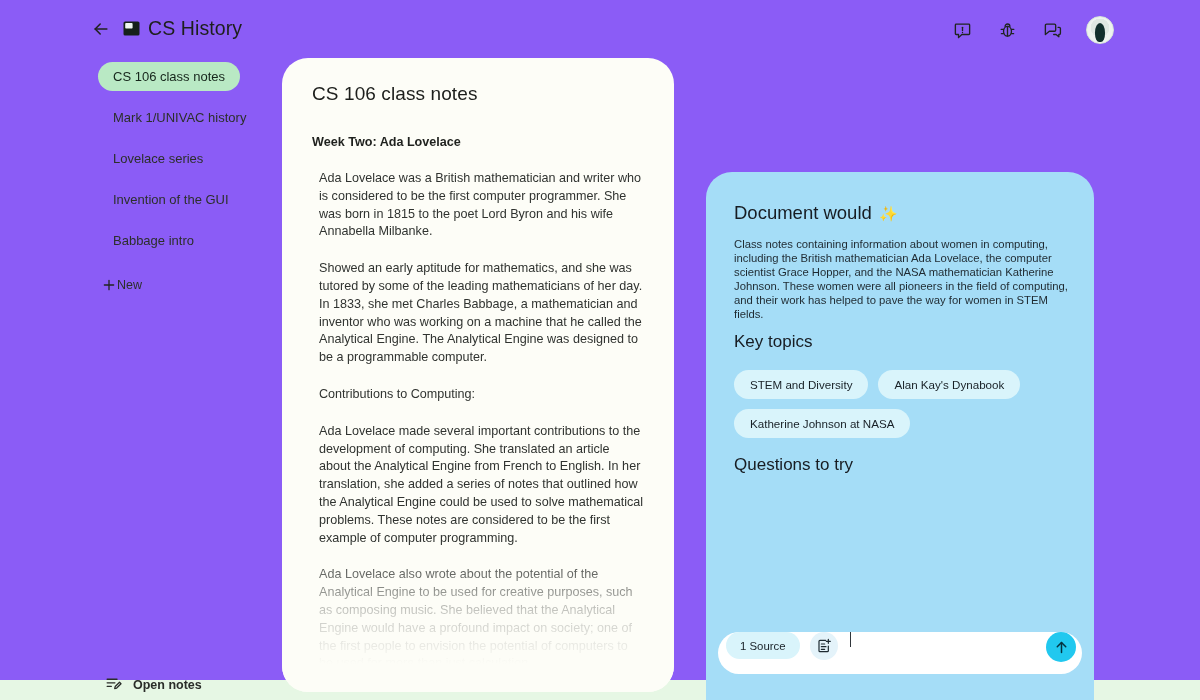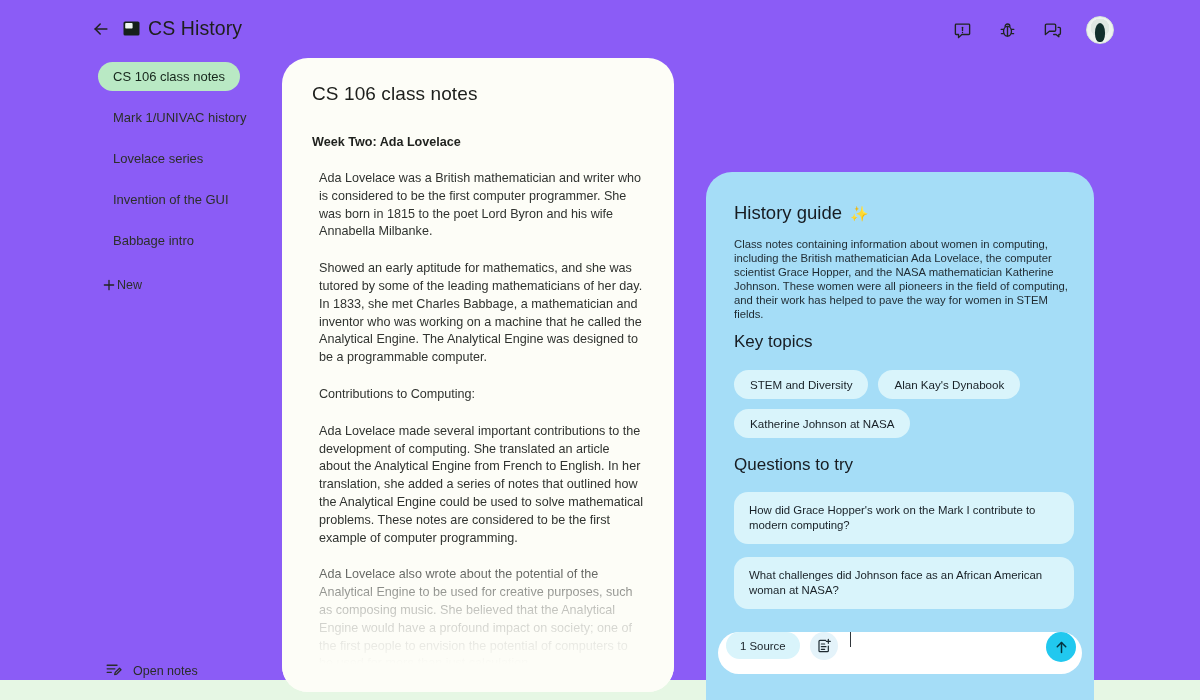--- a/index.html
+++ b/index.html
@@ -83,23 +83,23 @@
     position: absolute; left: 100px; top: 218px;
     display: flex; align-items: center; 
     font-size: 12.5px; color: #2c2f2b;
   }
   .plus-ico {
     width: 17px; height: 17px;
     display: flex; align-items: center; justify-content: center;
     color: #22251f;
   }
   .open-notes {
-    position: absolute; left: 105px; bottom: 19px;
+    position: absolute; left: 105px; bottom: 5px;
     display: flex; align-items: center; gap: 11px;
-    font-size: 12.5px; color: #2a2d29;
+    font-size: 12.5px; color: #2a2d29; font-weight: bold;
   }
 
   
   .doc-card {
     position: absolute; left: 282px; top: 58px;
     width: 392px; height: 634px;
     background: #fdfdf7;
     border-radius: 26px 26px 26px 26px;
     overflow: hidden;
   }
@@ -300,37 +300,33 @@
       <p class="doc-p">Showed an early aptitude for mathematics, and she was tutored by some of the leading mathematicians of her day. In 1833, she met Charles Babbage, a mathematician and inventor who was working on a machine that he called the Analytical Engine. The Analytical Engine was designed to be a programmable computer.</p>
       <p class="doc-p">Contributions to Computing:</p>
       <p class="doc-p">Ada Lovelace made several important contributions to the development of computing. She translated an article about the Analytical Engine from French to English. In her translation, she added a series of notes that outlined how the Analytical Engine could be used to solve mathematical problems. These notes are considered to be the first example of computer programming.</p>
       <p class="doc-p">Ada Lovelace also wrote about the potential of the Analytical Engine to be used for creative purposes, such as composing music. She believed that the Analytical Engine would have a profound impact on society; one of the first people to envision the potential of computers to be used for more than just calculation.</p>
     </div>
     <div class="doc-fade"></div>
   </div>
 
   <div class="guide">
     <div class="guide-title">
-      <span>History guide</span>
+      <span>Document would</span>
       <span class="sparkle">✨</span>
     </div>
     <div class="guide-desc">Class notes containing information about women in computing, including the British mathematician Ada Lovelace, the computer scientist Grace Hopper, and the NASA mathematician Katherine Johnson. These women were all pioneers in the field of computing, and their work has helped to pave the way for women in STEM fields.</div>
 
     <div class="sec-title" style="top:160px">Key topics</div>
     <div class="chips">
       <div class="chip">STEM and Diversity</div>
       <div class="chip">Alan Kay's Dynabook</div>
       <div class="chip">Katherine Johnson at NASA</div>
     </div>
 
     <div class="sec-title" style="top:283px">Questions to try</div>
-    <div class="qlist">
-      <div class="qcard">How did Grace Hopper's work on the Mark I contribute to modern computing?</div>
-      <div class="qcard">What challenges did Johnson face as an African American woman at NASA?</div>
-    </div>
   </div>
 
   <div class="composer">
     <div class="source-chip">1 Source</div>
     <div class="add-note-btn">
       <svg width="16" height="16" viewBox="0 0 24 24" fill="none" stroke="currentColor" stroke-width="1.8" stroke-linecap="round" stroke-linejoin="round">
         <path d="M14.5 3.5H6a1.5 1.5 0 0 0-1.5 1.5v14A1.5 1.5 0 0 0 6 20.5h11a1.5 1.5 0 0 0 1.5-1.5v-7"></path>
         <path d="M8 9h5M8 13h7M8 17h5"></path>
         <path d="M18.5 2v6M21.5 5h-6"></path>
       </svg>

